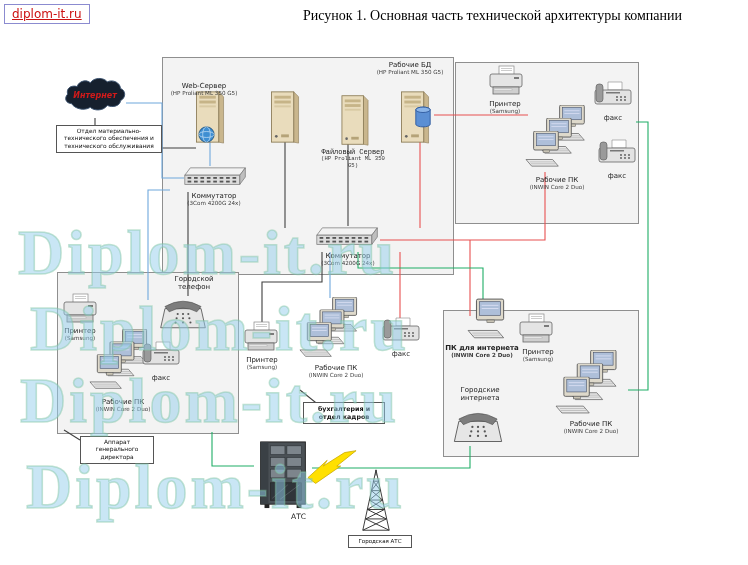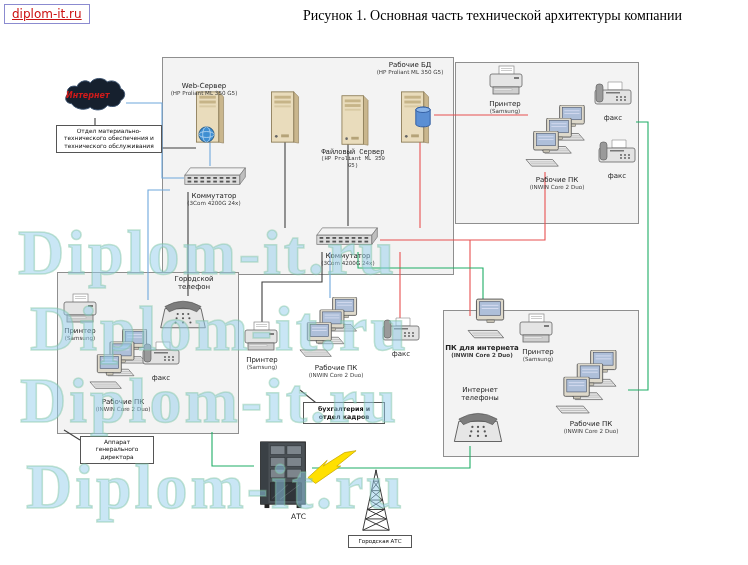--- a/index.html
+++ b/index.html
@@ -8,21 +8,21 @@
   .group{position:absolute;background:#f3f3f3;border:1px solid #8f8f8f;z-index:0;}
   .wires{position:absolute;left:0;top:0;z-index:1;pointer-events:none;}
   .ic{position:absolute;z-index:2;overflow:visible;}
   .lbl{position:absolute;z-index:3;text-align:center;font-size:7px;line-height:1.2;color:#222;}
   .lbl .nm{display:block;}
   .lbl .sub{display:block;font-size:5.6px;color:#3a3a3a;}
   .note-box{position:absolute;z-index:3;background:#fff;border:1px solid #555;
             font-size:5.9px;line-height:1.25;text-align:center;padding:2px 3px;}
   .note-bold{font-weight:bold;font-size:6.3px;}
   .cloud-lbl{position:absolute;z-index:3;color:#d11a1a;font-weight:bold;font-style:italic;
-             font-size:8px;}
+             font-size:8px;text-align:center;}
   .wm{position:absolute;z-index:40;pointer-events:none;white-space:nowrap;
       font-family:"Liberation Serif","DejaVu Serif",serif;font-weight:bold;
       font-size:64px;letter-spacing:3px;color:rgba(148,206,236,0.50);
       -webkit-text-stroke:1.5px rgba(128,198,162,0.45);}
   .hdr-link{position:absolute;left:4px;top:4px;z-index:50;border:1px solid #8b8bd0;
             padding:2px 7px;font-size:12px;color:#cc1111;text-decoration:underline;
             background:#fff;cursor:pointer;}
   .hdr-title{position:absolute;left:240px;top:8px;width:505px;z-index:50;text-align:center;
              font-family:"Liberation Serif","DejaVu Serif",serif;font-size:14px;color:#000;}
   .atc-lbl{position:absolute;z-index:3;font-size:7.5px;text-align:right;color:#222;}
@@ -349,21 +349,21 @@
       <span class="sub">(INWIN Core 2 Duo)</span>
   </div>
   <svg class="ic" style="left:516px;top:312px;width:40px;height:34px;">
       <use href="#s-printer"></use>
     </svg>
   <div class="lbl" style="left:512px;top:348px;width:52px;">
     <span class="nm">Принтер</span>
       <span class="sub">(Samsung)</span>
   </div>
   <div class="lbl" style="left:448px;top:386px;width:64px;">
-    <span class="nm">Интернет телефоны</span>
+    <span class="nm">Городские интернета</span>
   </div>
   <svg class="ic" style="left:452px;top:410px;width:52px;height:36px;">
       <use href="#s-phone"></use>
     </svg>
   <svg class="ic" style="left:554px;top:350px;width:72px;height:68px;">
       <use href="#s-pcs"></use>
     </svg>
   <div class="lbl" style="left:550px;top:420px;width:82px;">
     <span class="nm">Рабочие ПК</span>
       <span class="sub">(INWIN Core 2 Duo)</span>

